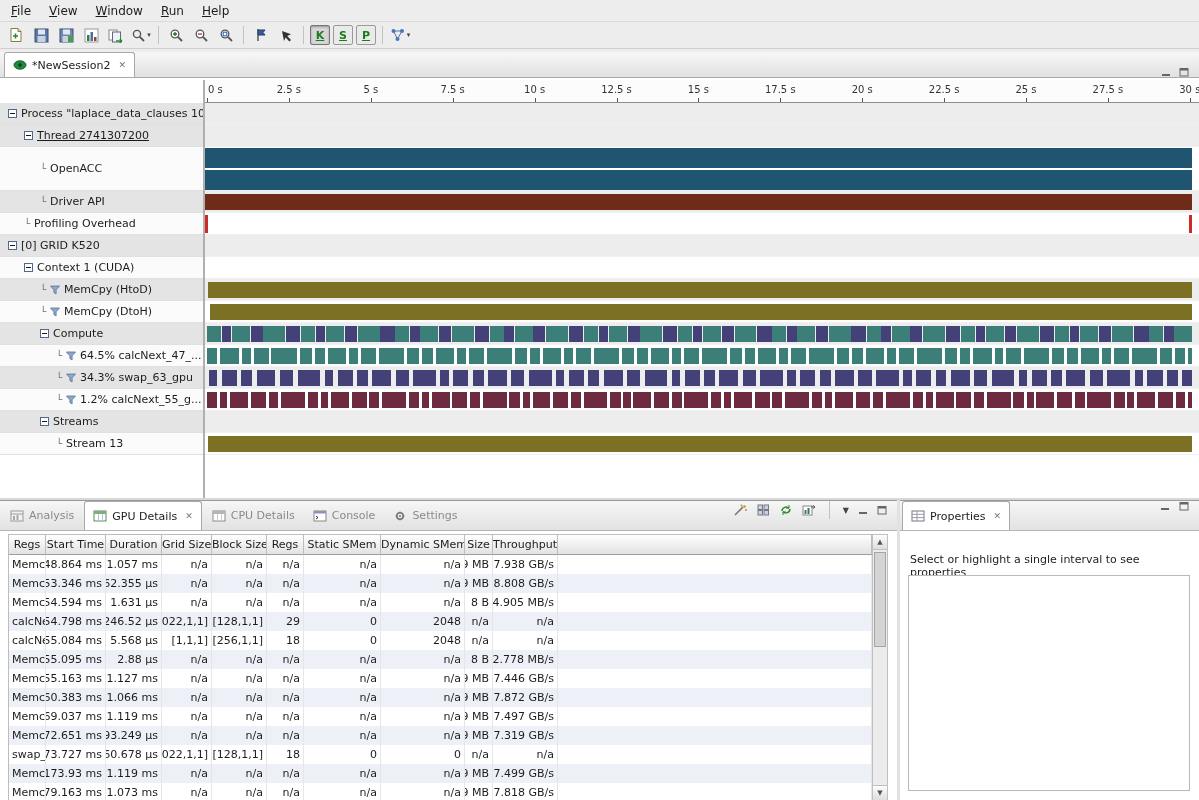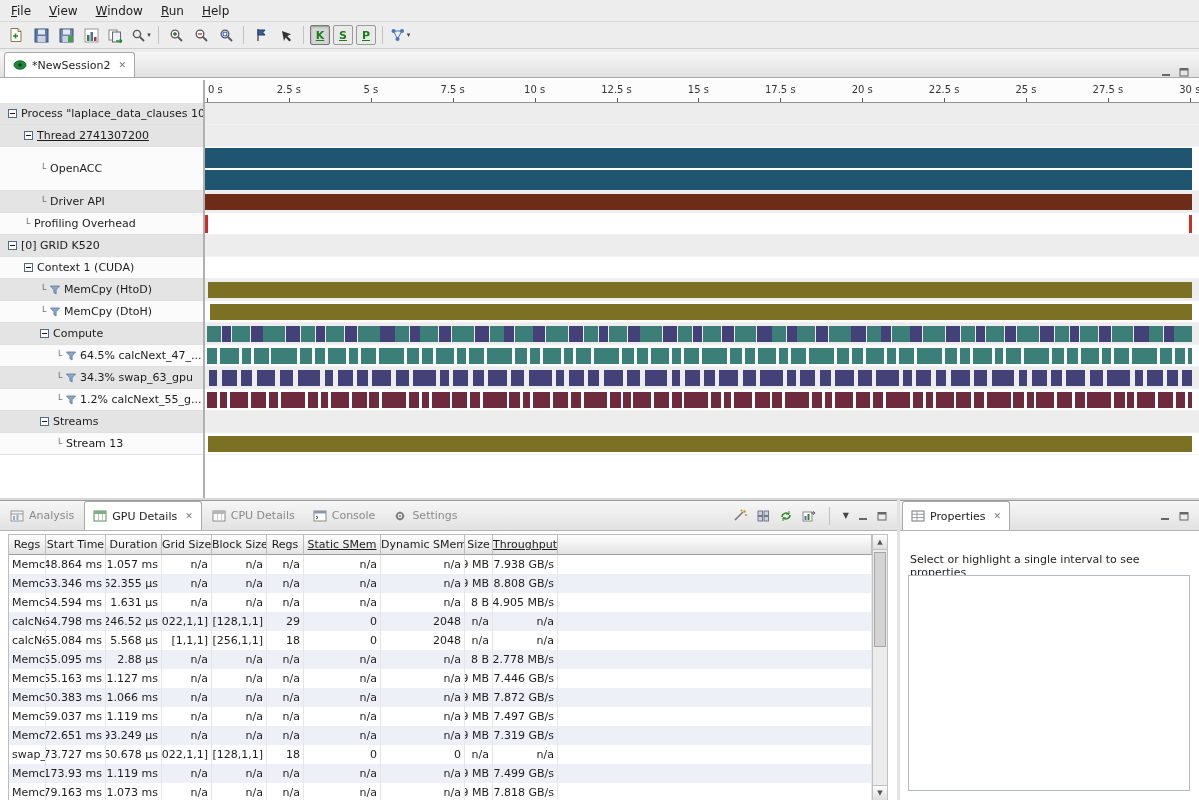--- a/index.html
+++ b/index.html
@@ -44,21 +44,21 @@
 .bar-cell.g{background:#ededed}
 .seg{position:absolute}
 
 
 .sash-h{position:absolute;left:0;top:498px;width:1199px;height:2px;background:#d8d8d8}
 .sash-v{position:absolute;left:897px;top:500px;width:3px;height:300px;background:#e2e2e2}
 
 
 .bl-panel{position:absolute;left:0;top:500px;width:897px;height:300px;background:#fff;border-top:1px solid #9a9a9a;overflow:hidden}
 .pr-panel{position:absolute;left:900px;top:500px;width:299px;height:300px;background:#fff;border-top:1px solid #9a9a9a;overflow:hidden}
-.btabbar{position:absolute;left:0;top:0;right:0;height:30px;background:linear-gradient(#f6f6f6,#e2e2e2);border-bottom:1px solid #b5b5b5;display:flex;align-items:center}
+.btabbar{position:absolute;left:0;top:0;right:0;height:30px;background:linear-gradient(#f6f6f6,#e2e2e2);border-bottom:1px solid #b5b5b5;display:flex;align-items:flex-start}
 .btab{height:29px;display:flex;align-items:center;gap:5px;padding:0 8px;color:#8a8a8a;margin-left:2px;white-space:nowrap}
 .btab.active{background:#fff;border:1px solid #a9a9a9;border-bottom:none;border-radius:3px 3px 0 0;color:#1c1c1c}
 .btools{margin-left:auto;display:flex;align-items:center;gap:9px;padding:0 10px}
 .menu-arrow{font-size:8px;color:#444}
 
 
 .gtable{position:absolute;left:8px;top:33px;width:864px;height:267px;overflow:hidden;border-left:1px solid #bdbdbd;border-top:1px solid #bdbdbd}
 .thead{display:flex;height:20px}
 .th{flex:none;background:linear-gradient(#ffffff,#e2e2e2);border-right:1px solid #bdbdbd;border-bottom:1px solid #9e9e9e;text-align:center;line-height:19px;overflow:hidden;white-space:nowrap;font-size:11px}
 .th.fill{flex:1}
@@ -749,24 +749,24 @@
       </div>
     </div>
     <div class="gtable">
       <div class="thead" id="thead">
           <div class="th" style="width: 37px;">Regs</div>
           <div class="th" style="width: 60px;">Start Time</div>
           <div class="th" style="width: 56px;">Duration</div>
           <div class="th" style="width: 50px;">Grid Size</div>
           <div class="th" style="width: 55px;">Block Size</div>
           <div class="th" style="width: 37px;">Regs</div>
-          <div class="th" style="width: 77px; text-decoration: underline;">Static SMem</div>
+          <div class="th" style="width: 77px;">Static SMem</div>
           <div class="th" style="width: 84px;">Dynamic SMem</div>
           <div class="th" style="width: 28px;">Size</div>
-          <div class="th" style="width: 65px; text-decoration: underline;">Throughput</div>
+          <div class="th" style="width: 65px;">Throughput</div>
           <div class="th fill"></div>
         </div>
       <div id="tbody">
           <div class="trow">
             <div class="td left" style="width: 37px;">
               <span>Memcpy</span>
             </div>
             <div class="td" style="width: 60px;">
               <span>148.864 ms</span>
             </div>

